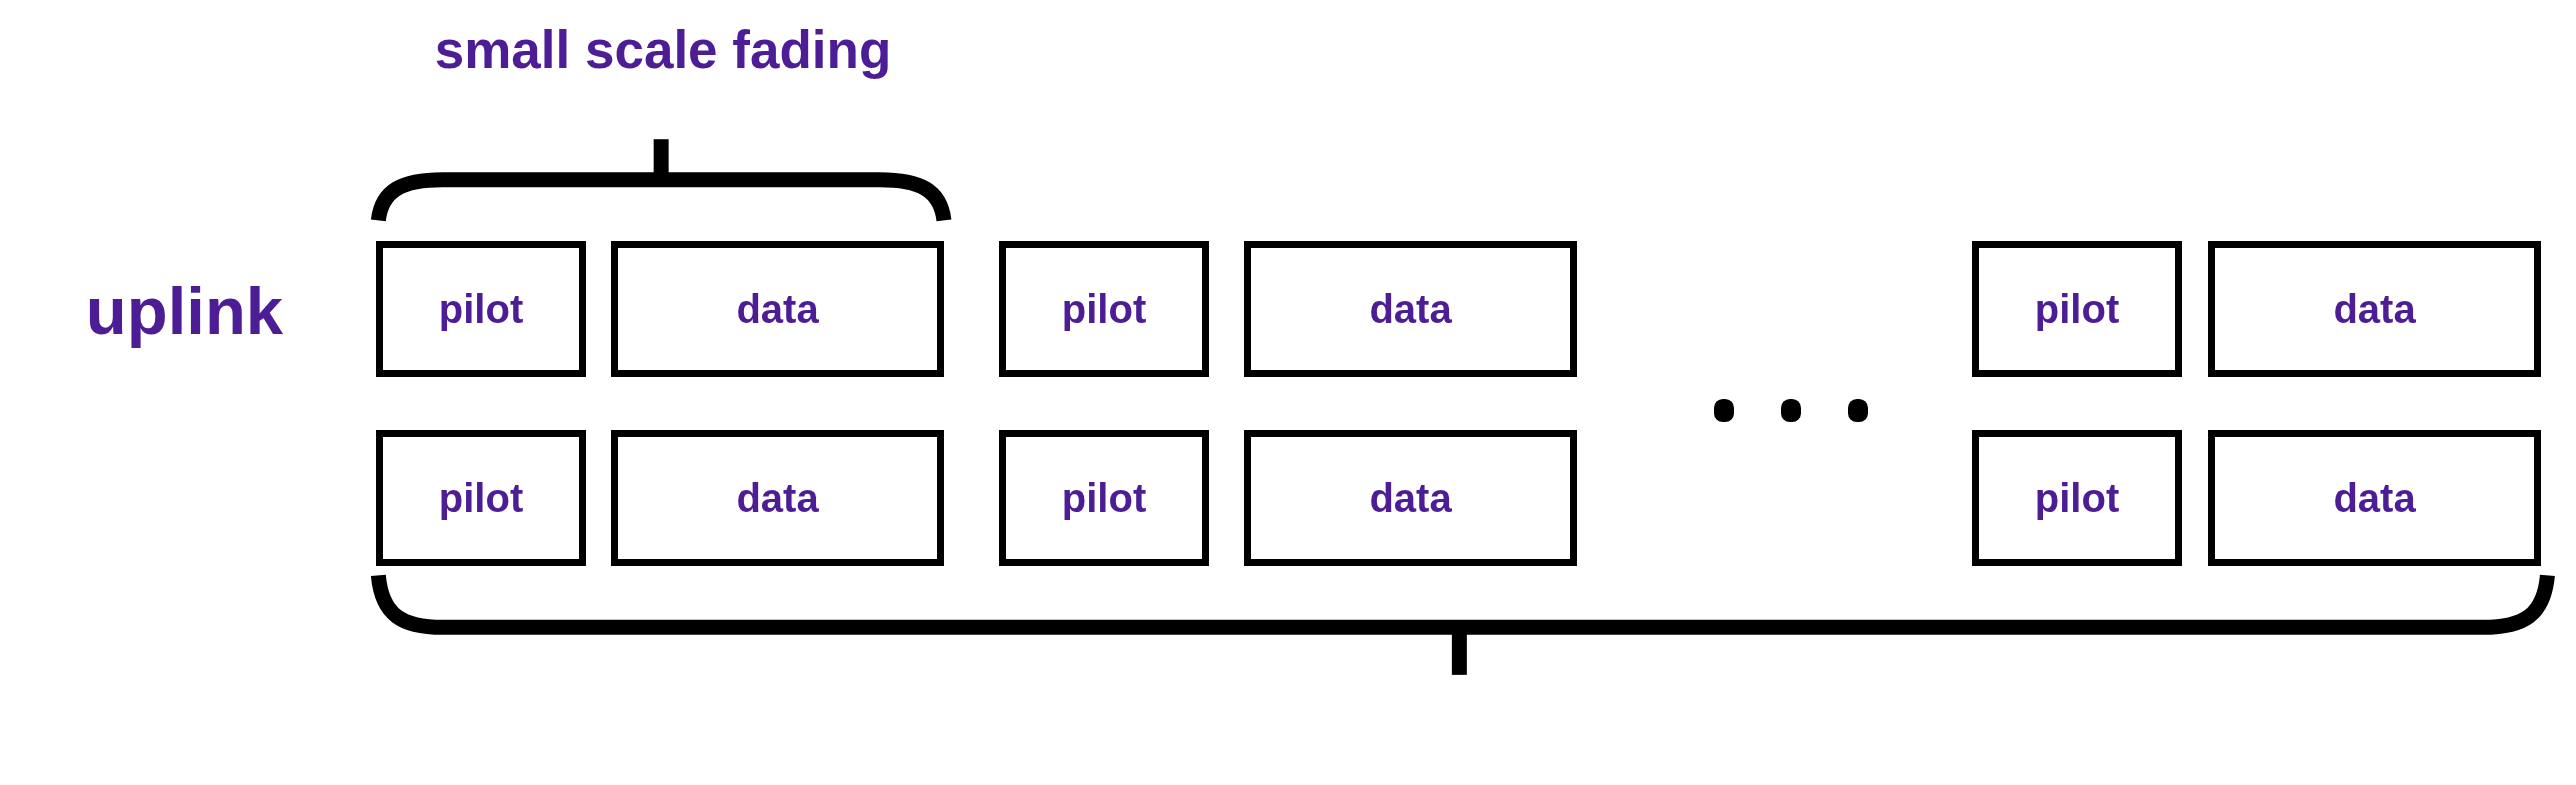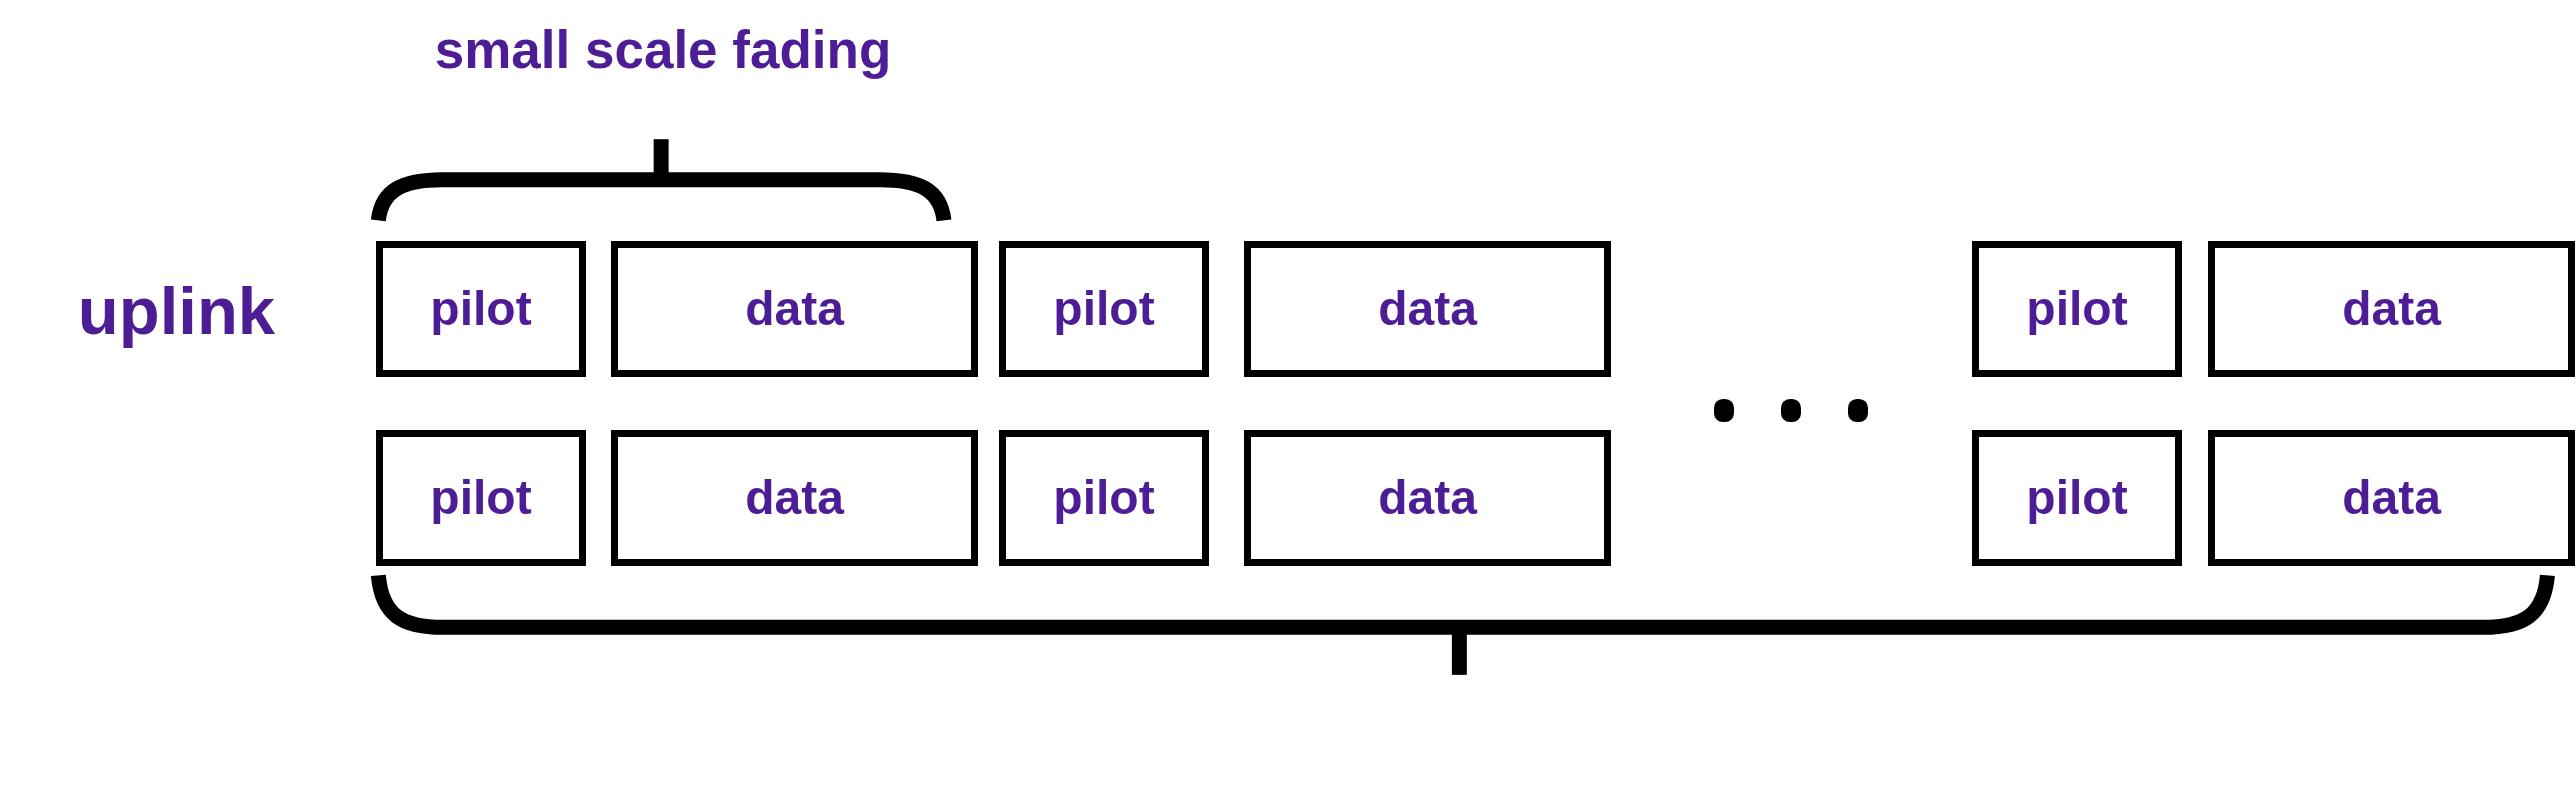--- a/index.html
+++ b/index.html
@@ -37,47 +37,47 @@
     text-align: center;
     font-size: 53px;
     font-weight: bold;
     line-height: 1.1;
     white-space: nowrap;
   }
   .annotation.top { left: 390px; top: 21px; }
   .annotation.bottom { left: 1190px; top: 705px; }
   .row-label {
     position: absolute;
-    left: 0;
+    left: 8px;
     width: 353px;
     text-align: center;
     font-size: 67px;
     font-weight: bold;
     line-height: 1;
     white-space: nowrap;
   }
   .row-label.uplink { top: 277px; }
   .row-label.downlink { top: 464px; }
   .box {
     position: absolute;
     height: 136px;
     box-sizing: border-box;
     border: 7px solid #000000;
     background: #ffffff;
     display: flex;
     align-items: center;
     justify-content: center;
-    font-size: 48px;
+    font-size: 40px;
     font-weight: bold;
     line-height: 1;
   }
   .r1 { top: 241px; }
   .r2 { top: 430px; }
   .pilot { width: 210px; }
-  .data  { width: 367px; text-align: center; }
+  .data  { width: 333px; text-align: center; }
   .c1 { left: 376px; }
   .c2 { left: 611px; }
   .c3 { left: 999px; }
   .c4 { left: 1244px; }
   .c5 { left: 1972px; }
   .c6 { left: 2208px; }
   .dots {
     position: absolute;
     left: 1714px;
     top: 399px;

